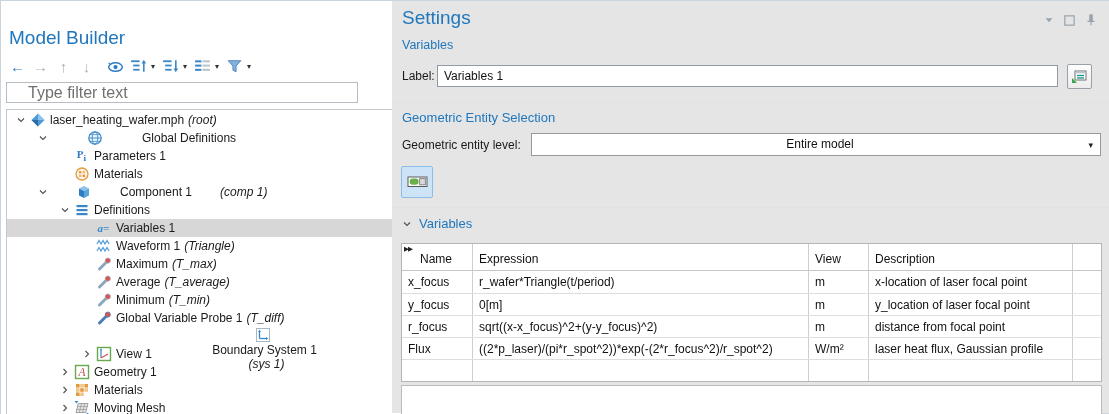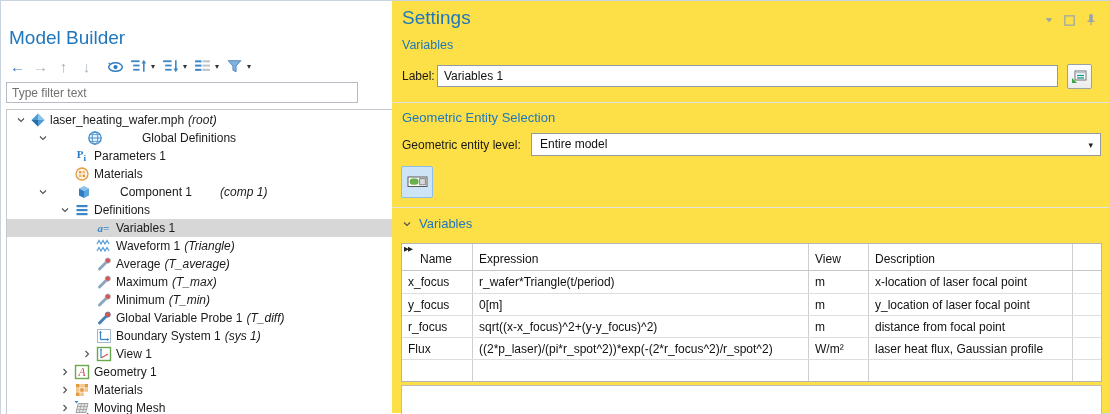--- a/index.html
+++ b/index.html
@@ -13,47 +13,47 @@
   .panel-controls { position:absolute; top:12px; display:flex; gap:8px; align-items:center; }
   #mb-controls { right:10px; color:#a3c6e8; }
   #s-controls { right:12px; color:#97a3ad; }
   .wctl { display:inline-flex; align-items:center; }
   .mb-toolbar { position:absolute; left:6px; top:34px; height:22px; display:flex; align-items:center; gap:2px; }
   .tbtn { width:21px; height:21px; display:inline-flex; align-items:center; justify-content:center; flex:none; }
   .tbtn.gapL { margin-left:6px; }
   .glyph { font-size:15px; line-height:1; }
   .dd-arrow { font-size:8px; color:#333; margin-right:3px; cursor:default; }
   .mb-filter { position:absolute; left:5px; right:5px; top:61px; height:21px; }
-  .mb-filter input { position:absolute; left:0; top:0; width:352px; height:21px; border:1px solid #b7bdc3; font-size:12px; padding:0 5px; color:#444; font-family:inherit; background:#fff; }
+  .mb-filter input { position:absolute; left:0; top:0; width:352px; height:21px; border:1px solid #b7bdc3; font-size:16px; padding:0 21px; color:#444; font-family:inherit; background:#fff; }
   .mb-filter input::placeholder { color:#707070; }
   .refresh { position:absolute; right:0; top:1px; width:20px; height:20px; display:flex; align-items:center; justify-content:center; }
   .mb-tree { position:absolute; left:5px; right:5px; top:88px; bottom:-1px; border:1px solid #c3c9cf; background:#fff; padding-top:1px; overflow:hidden; font-size:12px; color:#1a1a1a; }
   .tree-row { height:18px; display:flex; align-items:center; white-space:nowrap; }
   .tree-row.sel { background:#d7d7d7; }
   .chev { width:15px; display:inline-flex; justify-content:center; flex:none; }
   .ticon { width:19px; display:inline-flex; justify-content:center; align-items:center; flex:none; margin-right:3px; }
   .ticon svg { display:block; }
   .txticon { font-size:11px; font-weight:bold; font-family:"Liberation Serif", serif; line-height:1; }
   .tsuffix { font-style:italic; margin-left:4px; }
 
   
-  .s-panel { position:absolute; left:391px; top:0; width:718px; height:100%; background:#fde047; }
+  .s-panel { position:absolute; left:391px; top:0; width:718px; height:100%; background:#e5e5e5; }
   .s-panel .panel-title { left:10px; }
   .s-subtitle { position:absolute; left:10px; top:37px; font-size:12.5px; color:#2077bc; }
   .label-row { position:absolute; left:10px; top:63px; width:699px; height:25px; }
   .flabel { position:absolute; left:0; top:5px; font-size:12px; color:#1a1a1a; }
   .label-input { position:absolute; left:35px; top:1px; width:621px; height:22px; border:1px solid #8f9aa4; font-size:12px; padding:0 6px; font-family:inherit; color:#111; }
   .side-btn { position:absolute; left:665px; top:0; width:25px; height:25px; border:1px solid #9aa0a6; background:linear-gradient(#fdfdfd,#ececec); border-radius:2px; display:flex; align-items:center; justify-content:center; }
   .hr { position:absolute; left:0; right:1px; height:1px; background:#e2e2e2; }
   .hr1 { top:101px; } .hr2 { top:206px; }
   .sec-title { font-size:13px; color:#2077bc; white-space:nowrap; }
   .ges-title { position:absolute; left:10px; top:109px; }
   .ges-row { position:absolute; left:10px; top:132px; width:699px; height:23px; }
   .ges-label { position:absolute; left:0; top:5px; font-size:12px; color:#1a1a1a; }
-  .combo { position:absolute; left:129px; top:0; right:0; height:23px; border:1px solid #949aa0; background:#fff; font-size:12px; line-height:21px; padding-left:8px; color:#111; }
+  .combo { position:absolute; left:129px; top:0; right:0; height:23px; border:1px solid #949aa0; background:#fff; font-size:12px; line-height:21px; padding-left:8px; color:#111;text-align:center; }
   .combo-arrow { position:absolute; right:7px; top:0; font-size:9px; color:#222; line-height:23px; }
   .toggle-btn { position:absolute; left:9px; top:165px; width:32px; height:32px; background:#cde4f7; border:1px solid #8bbde8; border-radius:2px; display:flex; align-items:center; justify-content:center; }
   .vars-header { position:absolute; left:10px; top:215px; display:flex; align-items:center; gap:7px; }
   .vchev { display:inline-flex; }
 
   .vtable { position:absolute; left:9px; top:242px; width:701px; border:1px solid #b5b5b5; background:#fff; font-size:12px; color:#111; }
   .thead { display:flex; height:27px; border-bottom:1px solid #c5c5c5; }
   .trow  { display:flex; height:22px; border-top:1px solid #dedede; }
   #var-rows .trow:first-child { border-top:none; }
   .tcell { border-right:1px solid #cfcfcf; overflow:hidden; white-space:nowrap; padding-left:6px; line-height:22px; flex:none; }
@@ -260,57 +260,57 @@
           <span class="tsuffix">(Triangle)</span>
         </div>
         <div class="tree-row" style="padding-left: 72px;">
           <span class="chev"></span>
           <span class="ticon">
             <svg width="16" height="16" viewBox="0 0 16 16" xmlns="http://www.w3.org/2000/svg">
               <line x1="3.5" y1="13" x2="10.5" y2="6" stroke="#8ba6bd" stroke-width="3" stroke-linecap="round"></line>
               <circle cx="11.8" cy="4.6" r="2.6" fill="#d9534f" stroke="#9db4c8" stroke-width=".8"></circle>
             </svg>
           </span>
+          <span class="tlabel">Maximum</span>
+          <span class="tsuffix">(T_max)</span>
+        </div>
+        <div class="tree-row" style="padding-left: 72px;">
+          <span class="chev"></span>
+          <span class="ticon">
+            <svg width="16" height="16" viewBox="0 0 16 16" xmlns="http://www.w3.org/2000/svg">
+              <line x1="3.5" y1="13" x2="10.5" y2="6" stroke="#8ba6bd" stroke-width="3" stroke-linecap="round"></line>
+              <circle cx="11.8" cy="4.6" r="2.6" fill="#d9534f" stroke="#9db4c8" stroke-width=".8"></circle>
+            </svg>
+          </span>
           <span class="tlabel">Average</span>
           <span class="tsuffix">(T_average)</span>
         </div>
         <div class="tree-row" style="padding-left: 72px;">
           <span class="chev"></span>
           <span class="ticon">
             <svg width="16" height="16" viewBox="0 0 16 16" xmlns="http://www.w3.org/2000/svg">
               <line x1="3.5" y1="13" x2="10.5" y2="6" stroke="#8ba6bd" stroke-width="3" stroke-linecap="round"></line>
               <circle cx="11.8" cy="4.6" r="2.6" fill="#d9534f" stroke="#9db4c8" stroke-width=".8"></circle>
             </svg>
           </span>
-          <span class="tlabel">Maximum</span>
-          <span class="tsuffix">(T_max)</span>
-        </div>
-        <div class="tree-row" style="padding-left: 72px;">
-          <span class="chev"></span>
-          <span class="ticon">
-            <svg width="16" height="16" viewBox="0 0 16 16" xmlns="http://www.w3.org/2000/svg">
-              <line x1="3.5" y1="13" x2="10.5" y2="6" stroke="#8ba6bd" stroke-width="3" stroke-linecap="round"></line>
-              <circle cx="11.8" cy="4.6" r="2.6" fill="#d9534f" stroke="#9db4c8" stroke-width=".8"></circle>
-            </svg>
-          </span>
           <span class="tlabel">Minimum</span>
           <span class="tsuffix">(T_min)</span>
         </div>
         <div class="tree-row" style="padding-left: 72px;">
           <span class="chev"></span>
           <span class="ticon">
             <svg width="16" height="16" viewBox="0 0 16 16" xmlns="http://www.w3.org/2000/svg">
               <line x1="3.5" y1="13" x2="10.5" y2="6" stroke="#4a7fb5" stroke-width="3" stroke-linecap="round"></line>
               <circle cx="11.8" cy="4.6" r="2.6" fill="#d9534f" stroke="#4a7fb5" stroke-width=".8"></circle>
             </svg>
           </span>
           <span class="tlabel">Global Variable Probe 1</span>
           <span class="tsuffix">(T_diff)</span>
         </div>
-        <div class="tree-row" style="padding-left: 72px;">
+        <div class="tree-row" style="padding-left: 72px; flex-direction: column;">
           <span class="chev"></span>
           <span class="ticon">
             <svg width="16" height="16" viewBox="0 0 16 16" xmlns="http://www.w3.org/2000/svg">
               <rect x="1.5" y="1.5" width="13" height="13" fill="#fff" stroke="#a8b8c8"></rect>
               <line x1="4.5" y1="11.5" x2="11.5" y2="11.5" stroke="#3a87c8" stroke-width="1.3"></line>
               <line x1="4.5" y1="11.5" x2="4.5" y2="4.5" stroke="#3a87c8" stroke-width="1.3"></line>
               <polygon points="11,10.1 13.4,11.5 11,12.9" fill="#3a87c8"></polygon>
               <polygon points="3.1,5 4.5,2.6 5.9,5" fill="#3a87c8"></polygon>
             </svg>
           </span>

